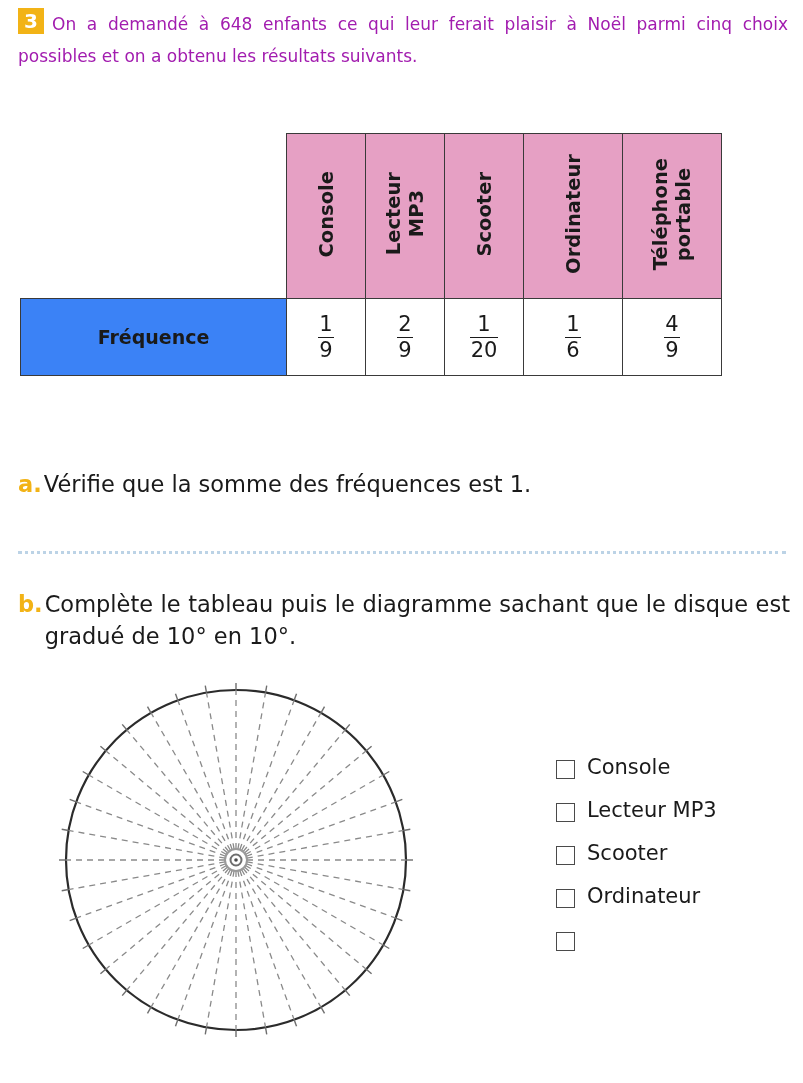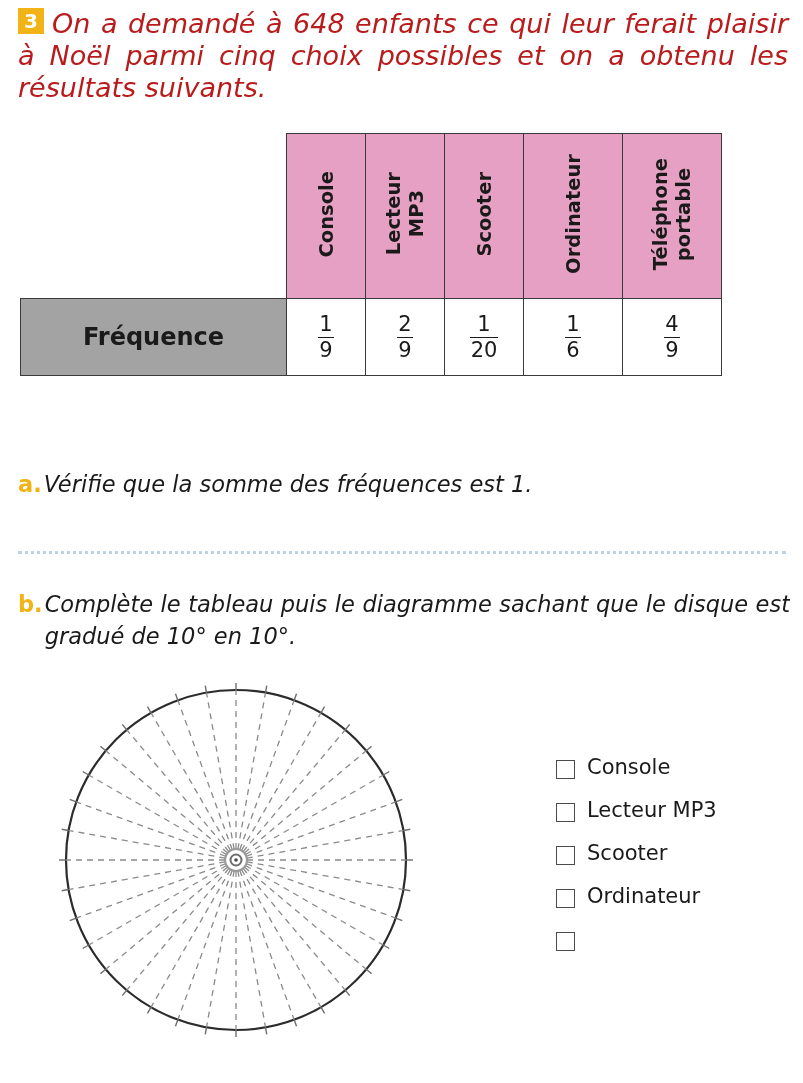--- a/index.html
+++ b/index.html
@@ -37,26 +37,25 @@
     font-size: 20px;
     line-height: 26px;
     width: 26px;
     height: 26px;
     text-align: center;
     vertical-align: -4px;
     margin-right: 8px;
     float: left;
   }
   .ex-text {
-    font-size: 27px;
+    font-size: 17px;
     line-height: 32px;
     text-align: justify;
     text-align-last: left;
-    color: #b91c1c;
-    font-style: italic;
+    color: #a21caf;
   }
 
   
   .table-wrap {
     position: absolute;
     left: 20px;
     top: 133px;
   }
   table.freq {
     border-collapse: collapse;
@@ -83,23 +82,23 @@
     writing-mode: vertical-rl;
     transform: rotate(180deg);
     font-weight: bold;
     font-size: 19.5px;
     line-height: 23px;
     white-space: pre-line;
     display: inline-block;
     text-align: center;
   }
   .row-label {
-    background: #a3a3a3;
+    background: #3b82f6;
     font-weight: bold;
-    font-size: 24px;
+    font-size: 19px;
     height: 76px;
     width: 265px;
   }
   .row-label.small { height: 60px; }
   .frac {
     display: inline-block;
     font-size: 21px;
     line-height: 1.05;
     text-align: center;
   }
@@ -125,21 +124,20 @@
   .q-letter {
     color: #f2b316;
     font-weight: bold;
     float: left;
     margin-right: 2px;
   }
   .q-body {
     text-align: justify;
     text-align-last: left;
     overflow: hidden;
-    font-style: italic;
   }
   .dotted-sep {
     position: absolute;
     left: 18px;
     top: 551px;
     width: 768px;
     border-top: 3px dotted #bcd3e6;
   }
 
   

